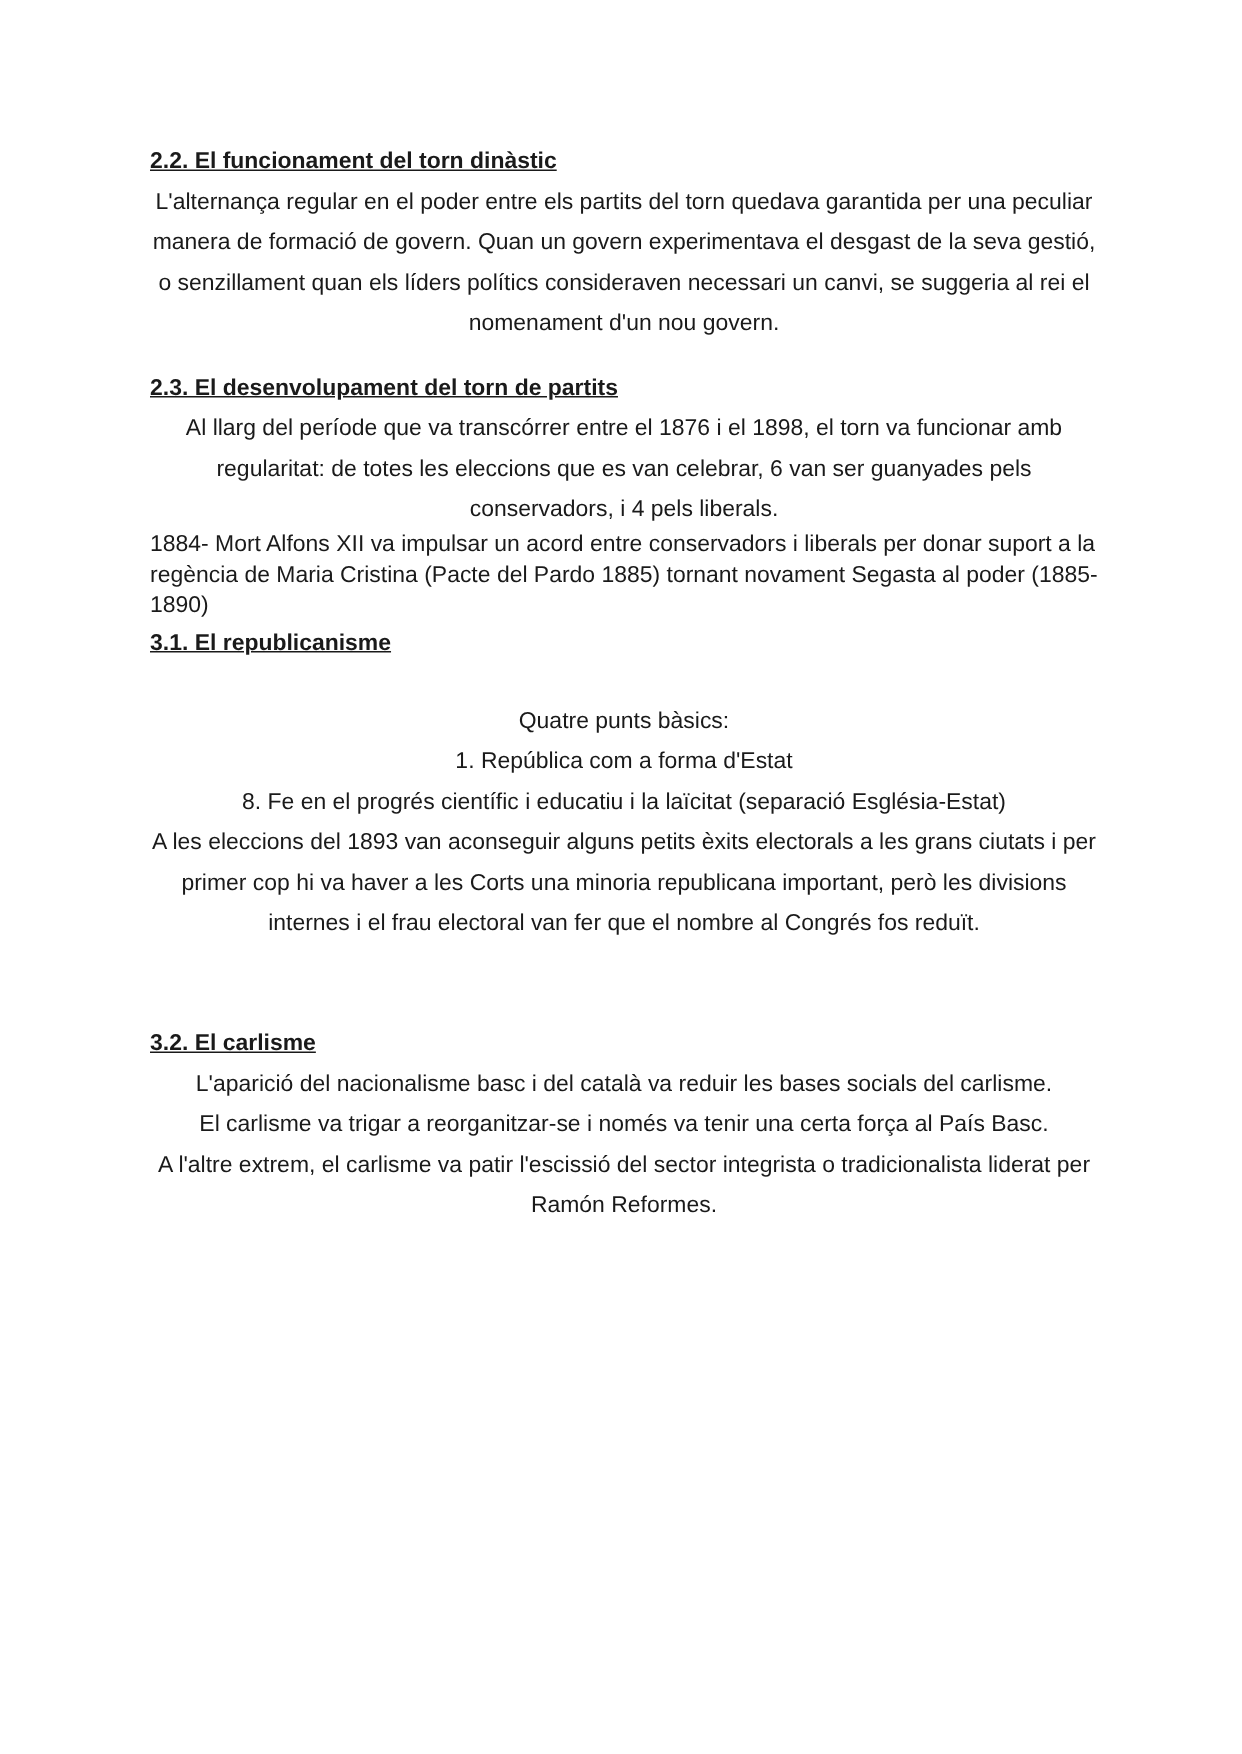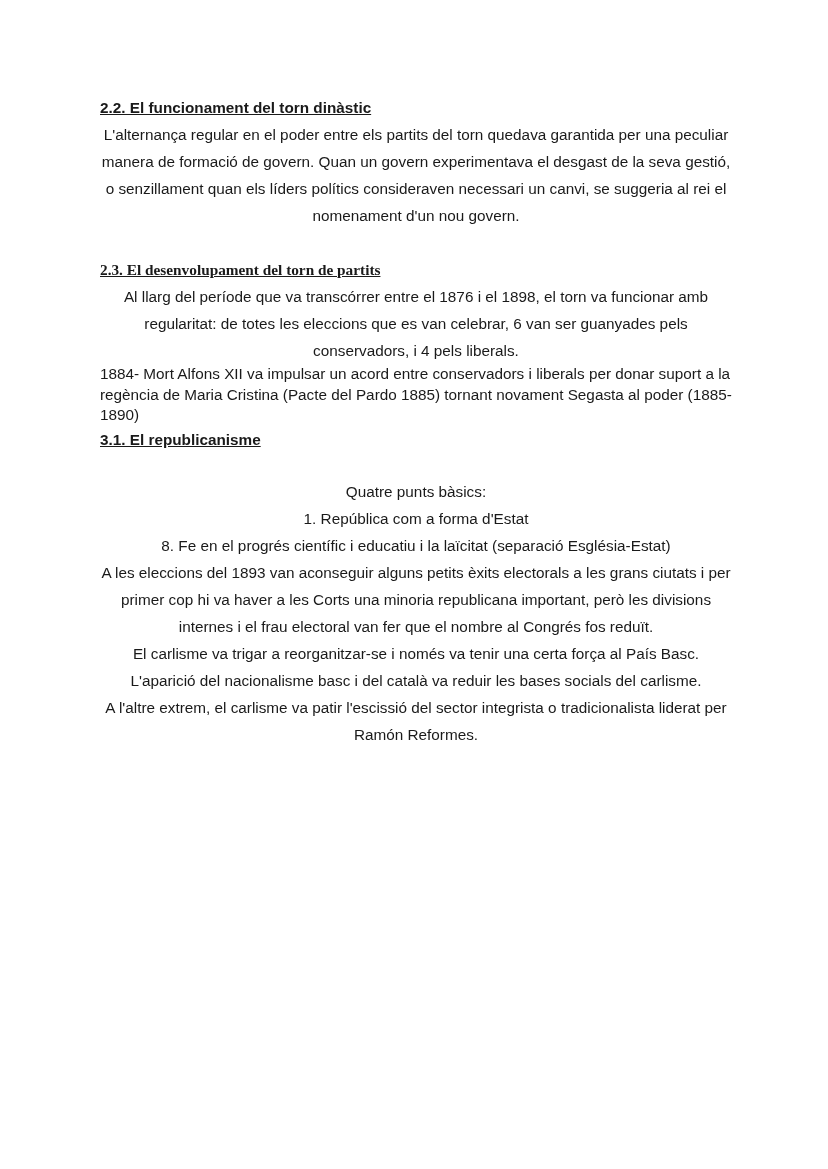--- a/index.html
+++ b/index.html
@@ -33,21 +33,21 @@
   }
   .para {
     margin: 0;
     line-height: 27px;
     text-align: center;
   }
   .para-tight {
     margin: 0;
     line-height: 20.5px;
   }
-  .mt-line  { margin-top: 27px; font-family: Liberation Serif, serif; }  
+  .mt-line  { margin-top: 16px; }  
   .mt-sm    { margin-top: 25px; }
   .mt-med   { margin-top: 53px; }
   .mt-lg    { margin-top: 75px; }
 </style>
 </head>
 <body>
 
 <div class="page">
   <div class="content">
 
@@ -58,18 +58,19 @@
     <p class="para">Al llarg del període que va transcórrer entre el 1876 i el 1898, el torn va funcionar amb regularitat: de totes les eleccions que es van celebrar, 6 van ser guanyades pels conservadors, i 4 pels liberals.</p>
     <p class="para-tight">1884- Mort Alfons XII va impulsar un acord entre conservadors i liberals per donar suport a la regència de Maria Cristina (Pacte del Pardo 1885)  tornant novament Segasta al poder (1885-1890)</p>
 
     <h2 class="heading">3.1. El republicanisme</h2>
 
     <p class="para mt-sm">Quatre punts bàsics:</p>
     <p class="para">1. República com a forma d'Estat</p>
     <p class="para">8. Fe en el progrés científic i educatiu i la laïcitat (separació Església-Estat)</p>
     <p class="para">A les eleccions del 1893 van aconseguir alguns petits èxits electorals a les grans ciutats i per primer cop hi va haver a les Corts una minoria republicana important, però les divisions internes i el frau electoral van fer que el nombre al Congrés fos reduït.</p>
 
+    <h2 class="heading mt-med">3.2. El carlisme</h2>
+    <p class="para">L'aparició del nacionalisme basc i del català va reduir les bases socials del carlisme.</p>
     <p class="para">El carlisme va trigar a reorganitzar-se i només va tenir una certa força al País Basc.</p>
-    <p class="para">L'aparició del nacionalisme basc i del català va reduir les bases socials del carlisme.</p>
     <p class="para">A l'altre extrem, el carlisme va patir l'escissió del sector integrista o tradicionalista liderat per Ramón Reformes.</p>
 
   </div>
 </div>
 
 </body></html>

